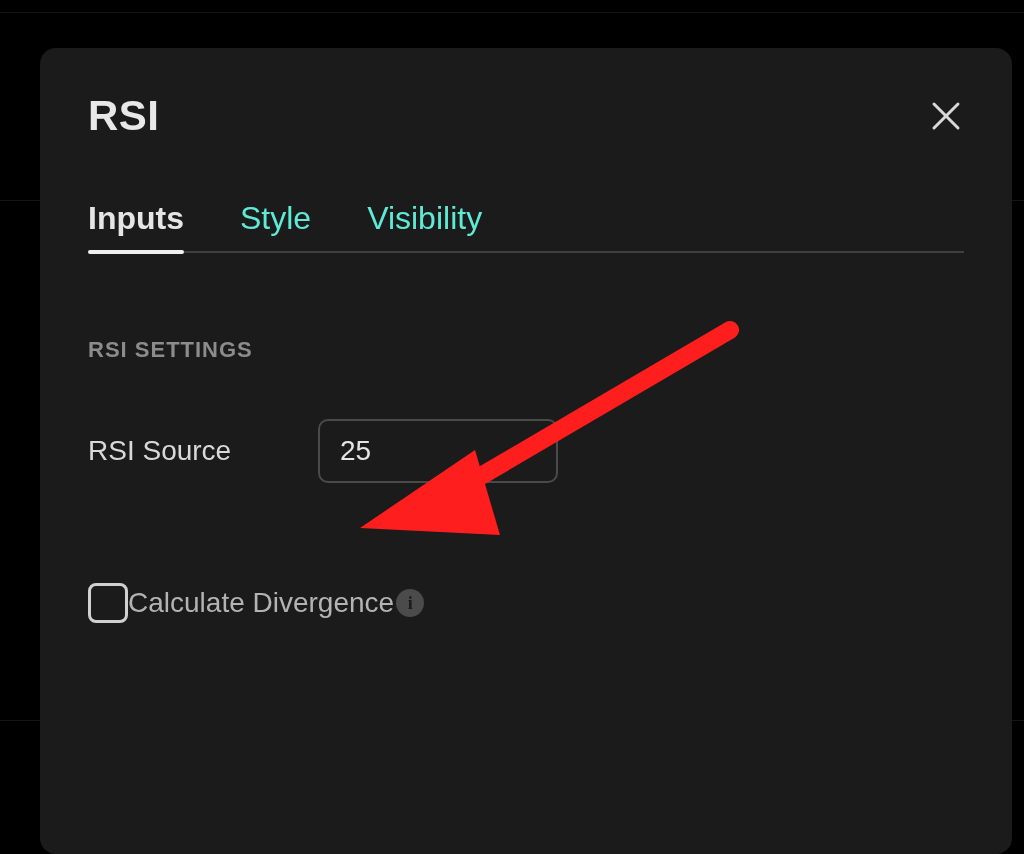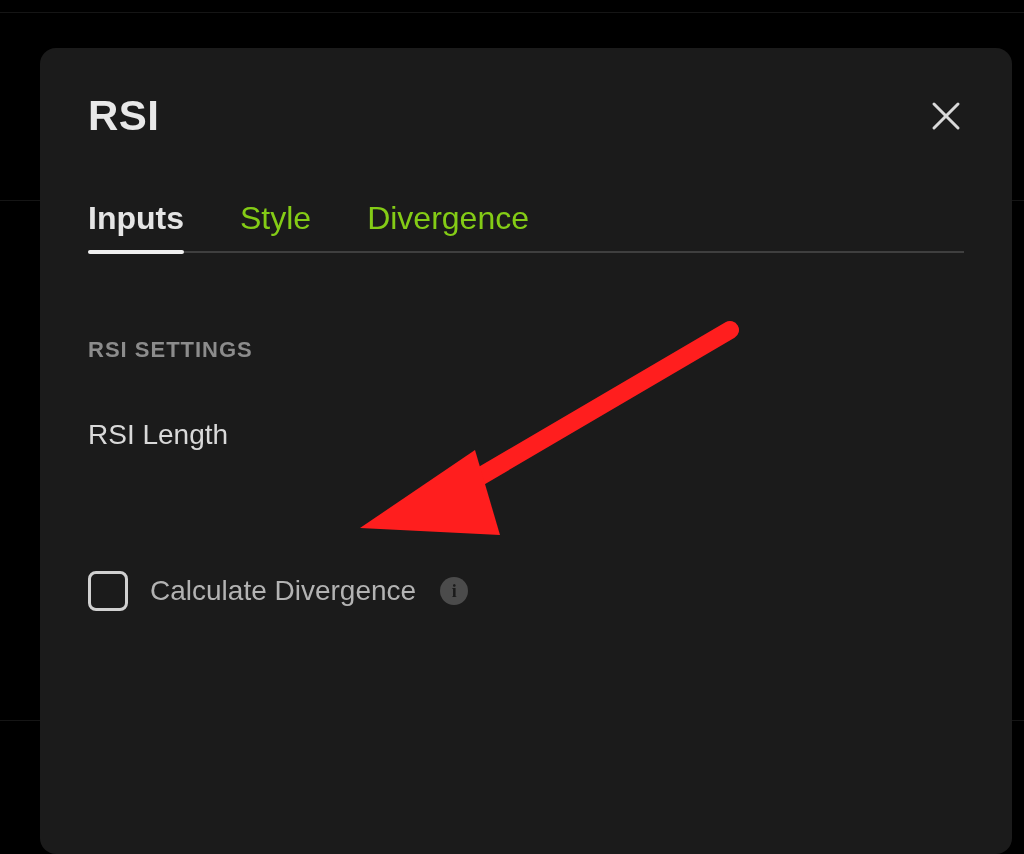--- a/index.html
+++ b/index.html
@@ -64,21 +64,21 @@
     }
     .tab {
       color: #e5e5e5;
       font-size: 32px;
       font-weight: 600;
       padding-bottom: 14px;
       cursor: pointer;
       position: relative;
     }
     .tab.inactive {
-      color: #84cc16;
+      color: #5eead4;
       font-weight: 500;
     }
     .tab.active::after {
       content: "";
       position: absolute;
       left: 0; right: 0;
       bottom: -3px;
       height: 4px;
       background: #f0f0f0;
       border-radius: 2px;
@@ -115,22 +115,21 @@
       align-items: center;
       justify-content: space-between;
     }
     .input-box span, .select-box span { flex: 1; text-align: left; }
     .select-box .chev {
       color: #9a9a9a;
     }
     .check-row {
       display: flex;
       align-items: center;
-      margin-top: 64px;
-      gap: 22px;
+      margin-top: 44px;
     }
     .checkbox {
       width: 40px;
       height: 40px;
       border: 3px solid #d0d0d0;
       border-radius: 8px;
       background: transparent;
       cursor: pointer;
     }
     .check-label {
@@ -178,27 +177,30 @@
       <svg viewBox="0 0 24 24" fill="none" stroke="currentColor" stroke-width="2" stroke-linecap="round">
         <line x1="4" y1="4" x2="20" y2="20"></line>
         <line x1="20" y1="4" x2="4" y2="20"></line>
       </svg>
     </div>
   </div>
 
   <div class="tabs">
     <div class="tab active">Inputs</div>
     <div class="tab inactive">Style</div>
-    <div class="tab inactive">Divergence</div>
+    <div class="tab inactive">Visibility</div>
   </div>
 
   <div class="section-title">RSI SETTINGS</div>
 
   <div class="form-row">
-    <div class="row-label">RSI Length</div>
+    <div class="row-label">RSI Source</div>
+    <div class="input-box">
+      <span>25</span>
+    </div>
   </div>
 
   <div class="form-row">
   </div>
 
   <div class="check-row">
     <div class="checkbox"></div>
     <div class="check-label">Calculate Divergence</div>
     <div class="info-icon">i</div>
   </div>

